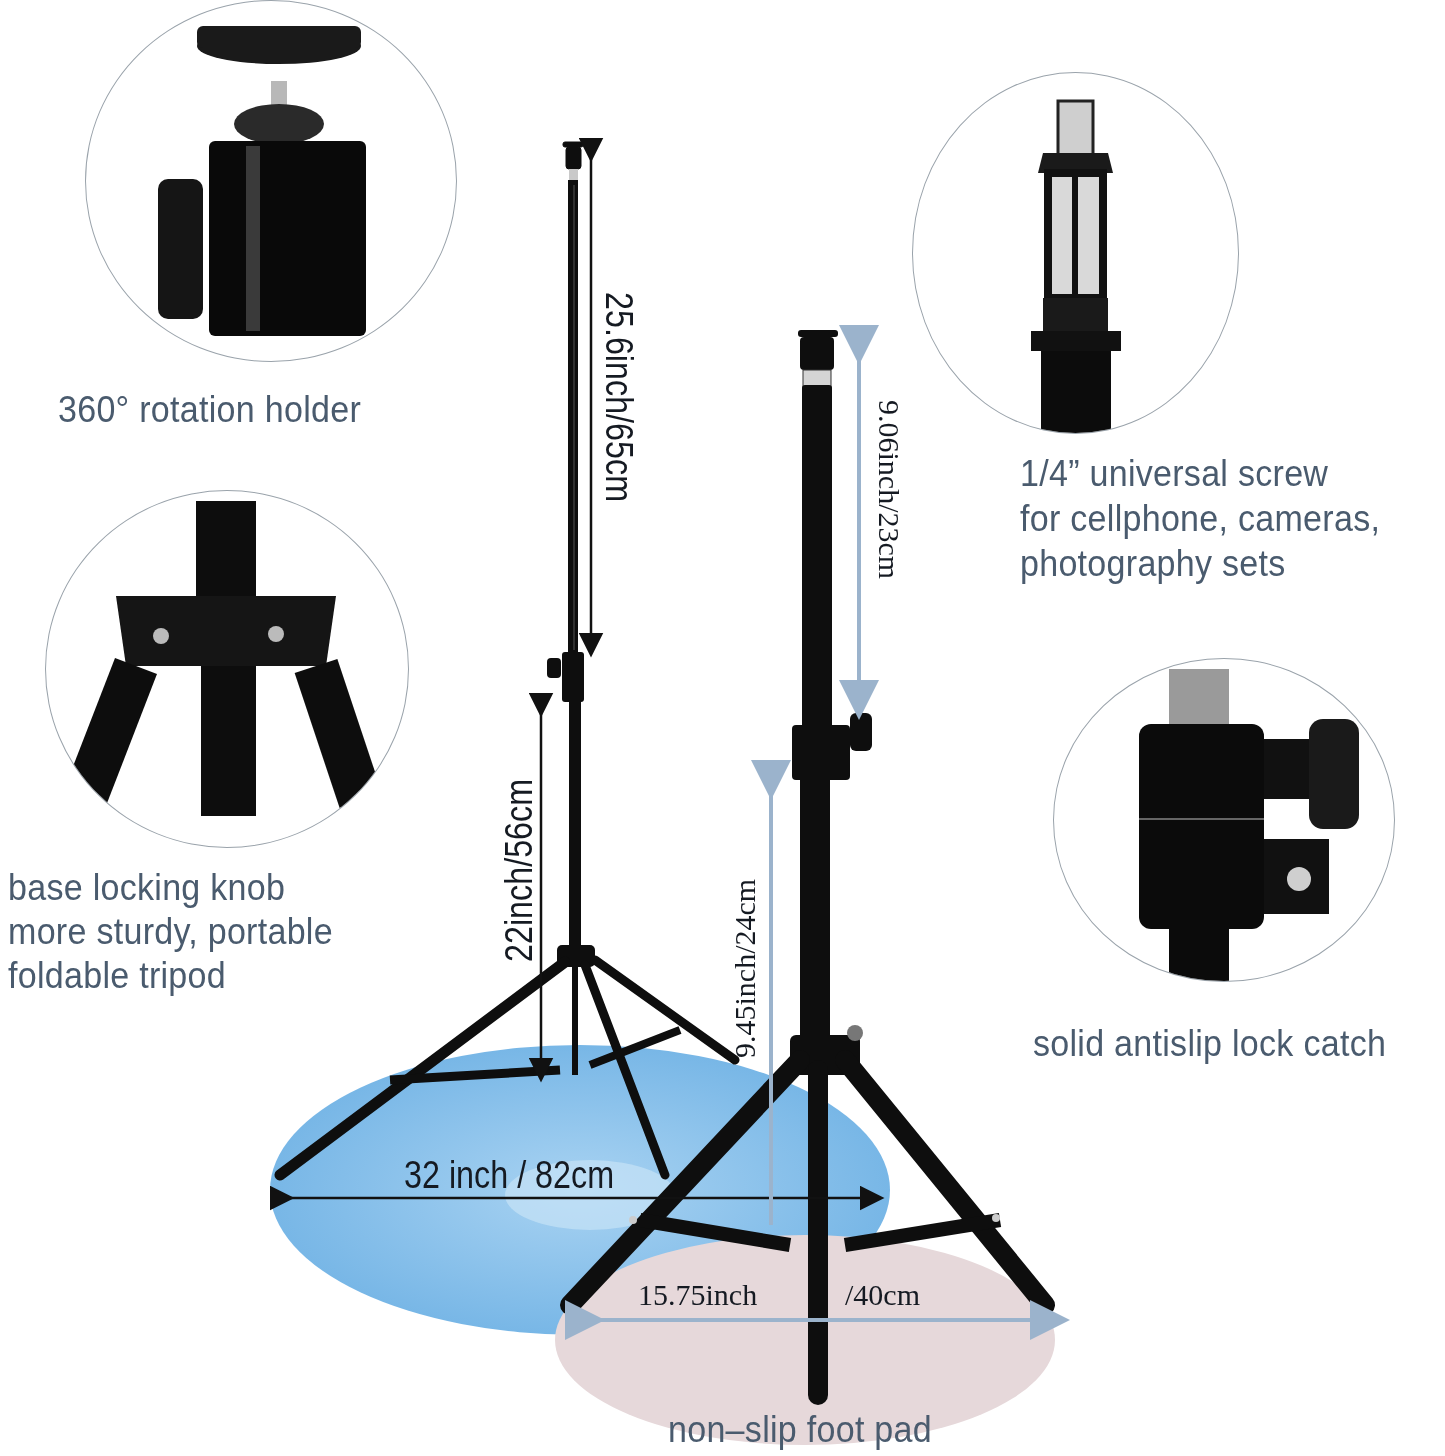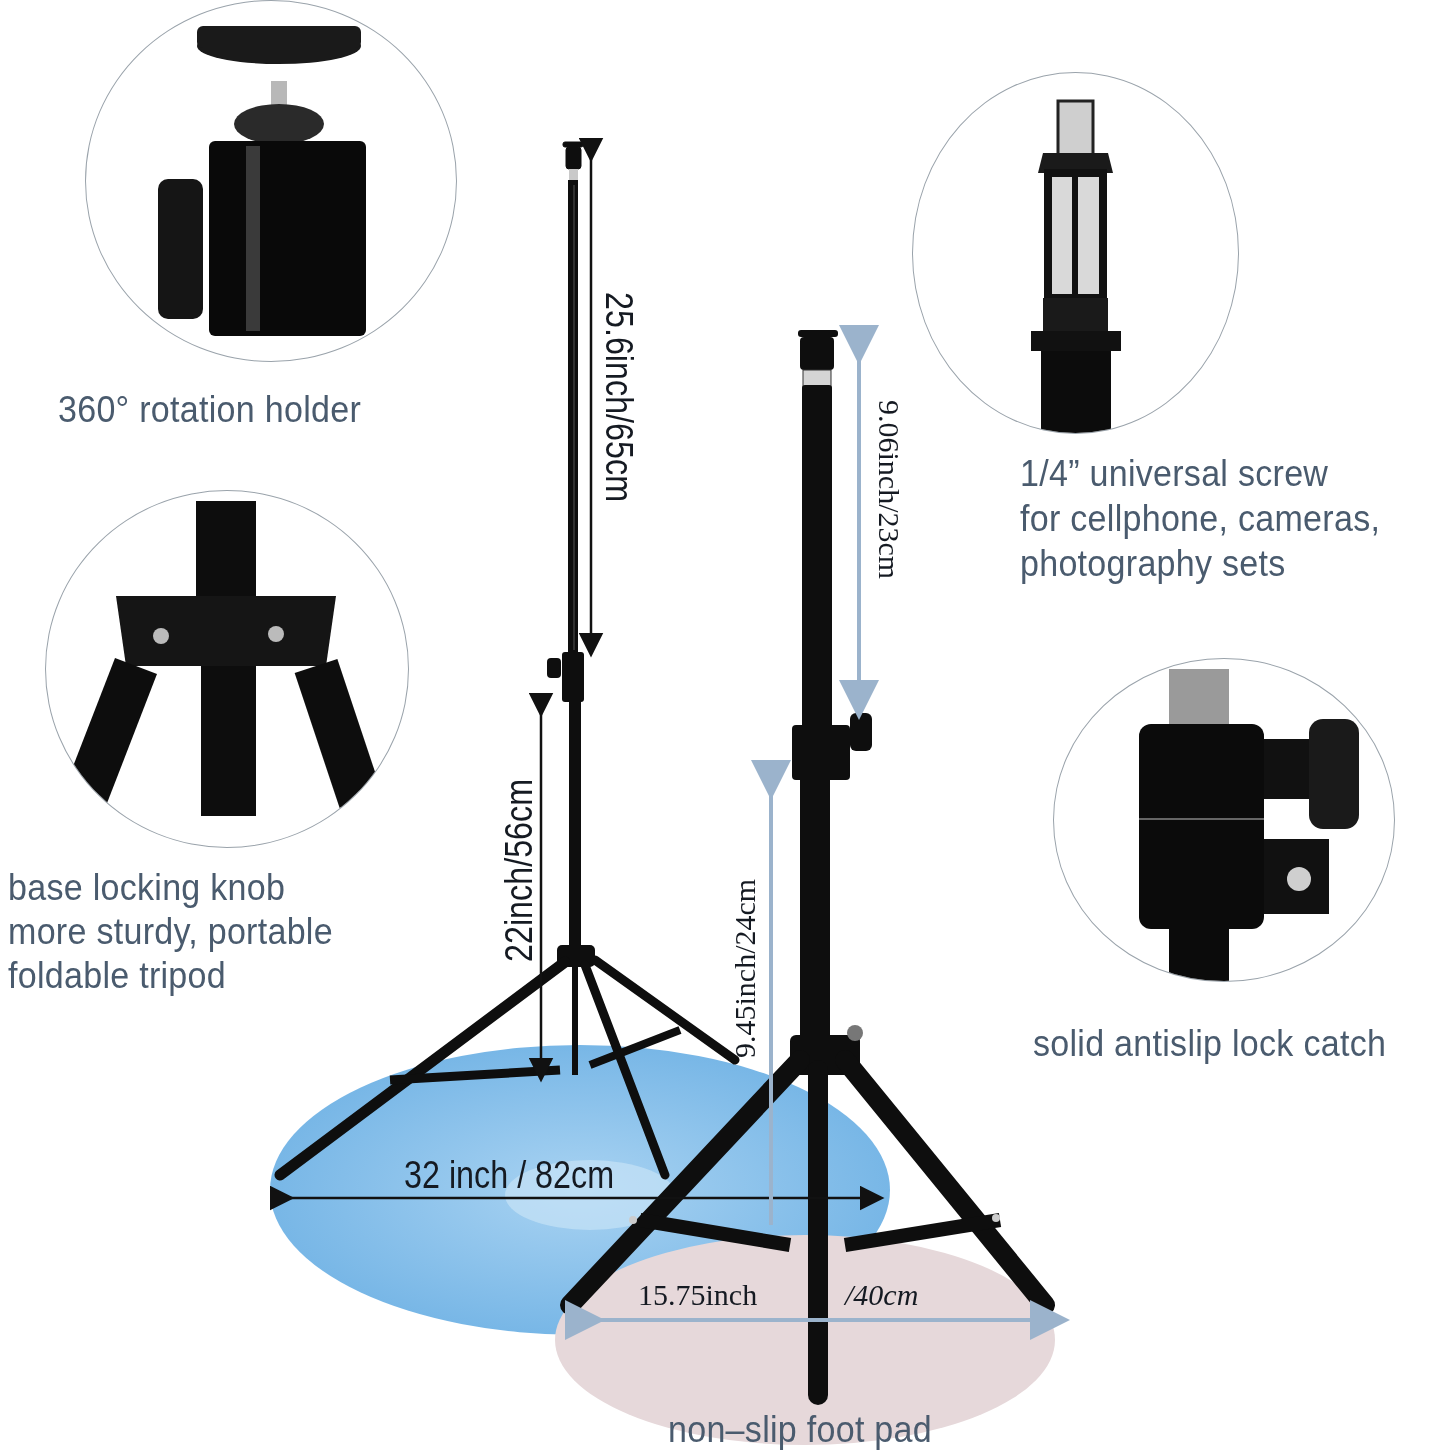--- a/index.html
+++ b/index.html
@@ -152,15 +152,15 @@
 </div>
 <div class="caption" style="left:1033px;top:1022px;">solid antislip lock catch</div>
 
 <div class="vlabel dim-label" style="left:640px;top:292px;transform:rotate(90deg) scaleX(0.85);">25.6inch/65cm</div>
 <div class="vlabel dim-label" style="left:498px;top:962px;transform:rotate(-90deg) scaleX(0.85);">22inch/56cm</div>
 <div class="vlabel dim-label serif" style="left:906px;top:400px;transform:rotate(90deg);">9.06inch/23cm</div>
 <div class="vlabel dim-label serif" style="left:728px;top:1058px;transform:rotate(-90deg);">9.45inch/24cm</div>
 
 <div class="dim-label" style="left:404px;top:1154px;">32 inch / 82cm</div>
 <div class="dim-label serif" style="left:638px;top:1278px;">15.75inch</div>
-<div class="dim-label serif" style="left:845px;top:1278px;font-style:italic;">/40cm</div>
+<div class="dim-label serif" style="left:845px;top:1278px;">/40cm</div>
 
 <div class="caption" style="left:668px;top:1408px;">non–slip foot pad</div>
 
 </body></html>

